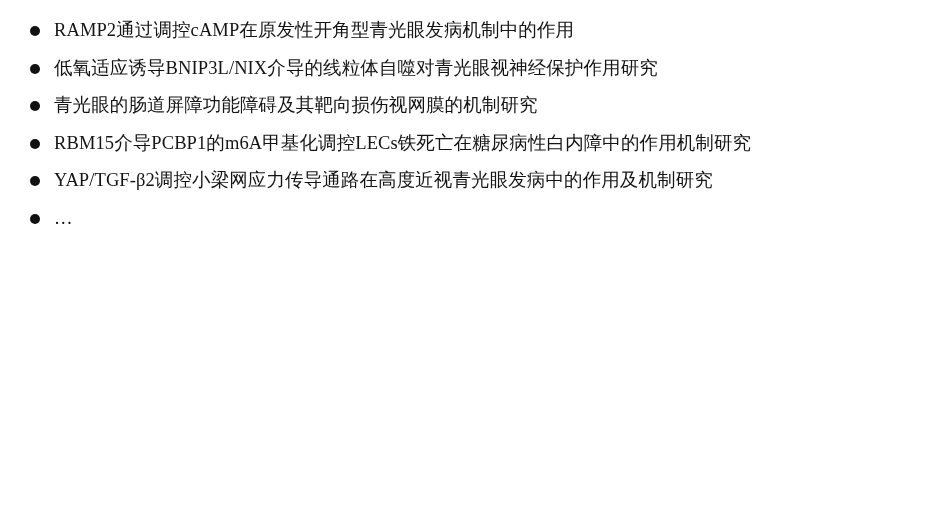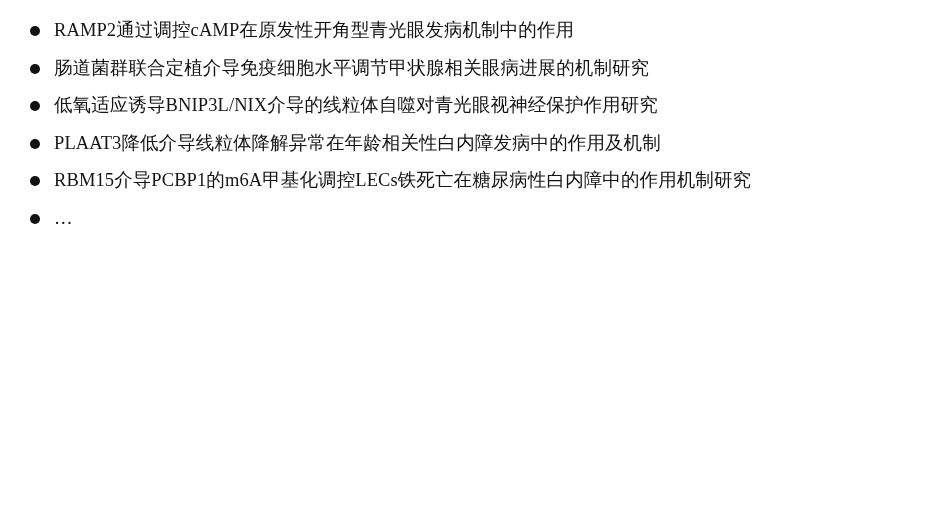--- a/index.html
+++ b/index.html
@@ -60,32 +60,32 @@
 <body>
 
 <div class="slide">
   <ul class="bullet-list">
     <li class="bullet-item">
       <span class="bullet-marker"></span>
       <span class="bullet-text">RAMP2通过调控cAMP在原发性开角型青光眼发病机制中的作用</span>
     </li>
     <li class="bullet-item">
       <span class="bullet-marker"></span>
-      <span class="bullet-text">肠道菌群联合定植介导免疫细胞水平调节甲状腺相关眼病进展的机制研究</span>
-    </li>
-    <li class="bullet-item">
-      <span class="bullet-marker"></span>
       <span class="bullet-text">低氧适应诱导BNIP3L/NIX介导的线粒体自噬对青光眼视神经保护作用研究</span>
     </li>
     <li class="bullet-item">
       <span class="bullet-marker"></span>
-      <span class="bullet-text">PLAAT3降低介导线粒体降解异常在年龄相关性白内障发病中的作用及机制</span>
+      <span class="bullet-text">青光眼的肠道屏障功能障碍及其靶向损伤视网膜的机制研究</span>
     </li>
     <li class="bullet-item">
       <span class="bullet-marker"></span>
       <span class="bullet-text">RBM15介导PCBP1的m6A甲基化调控LECs铁死亡在糖尿病性白内障中的作用机制研究</span>
+    </li>
+    <li class="bullet-item">
+      <span class="bullet-marker"></span>
+      <span class="bullet-text">YAP/TGF-β2调控小梁网应力传导通路在高度近视青光眼发病中的作用及机制研究</span>
     </li>
     <li class="bullet-item ellipsis">
       <span class="bullet-marker"></span>
       <span class="bullet-text">…</span>
     </li>
   </ul>
 </div>
 
 </body></html>

